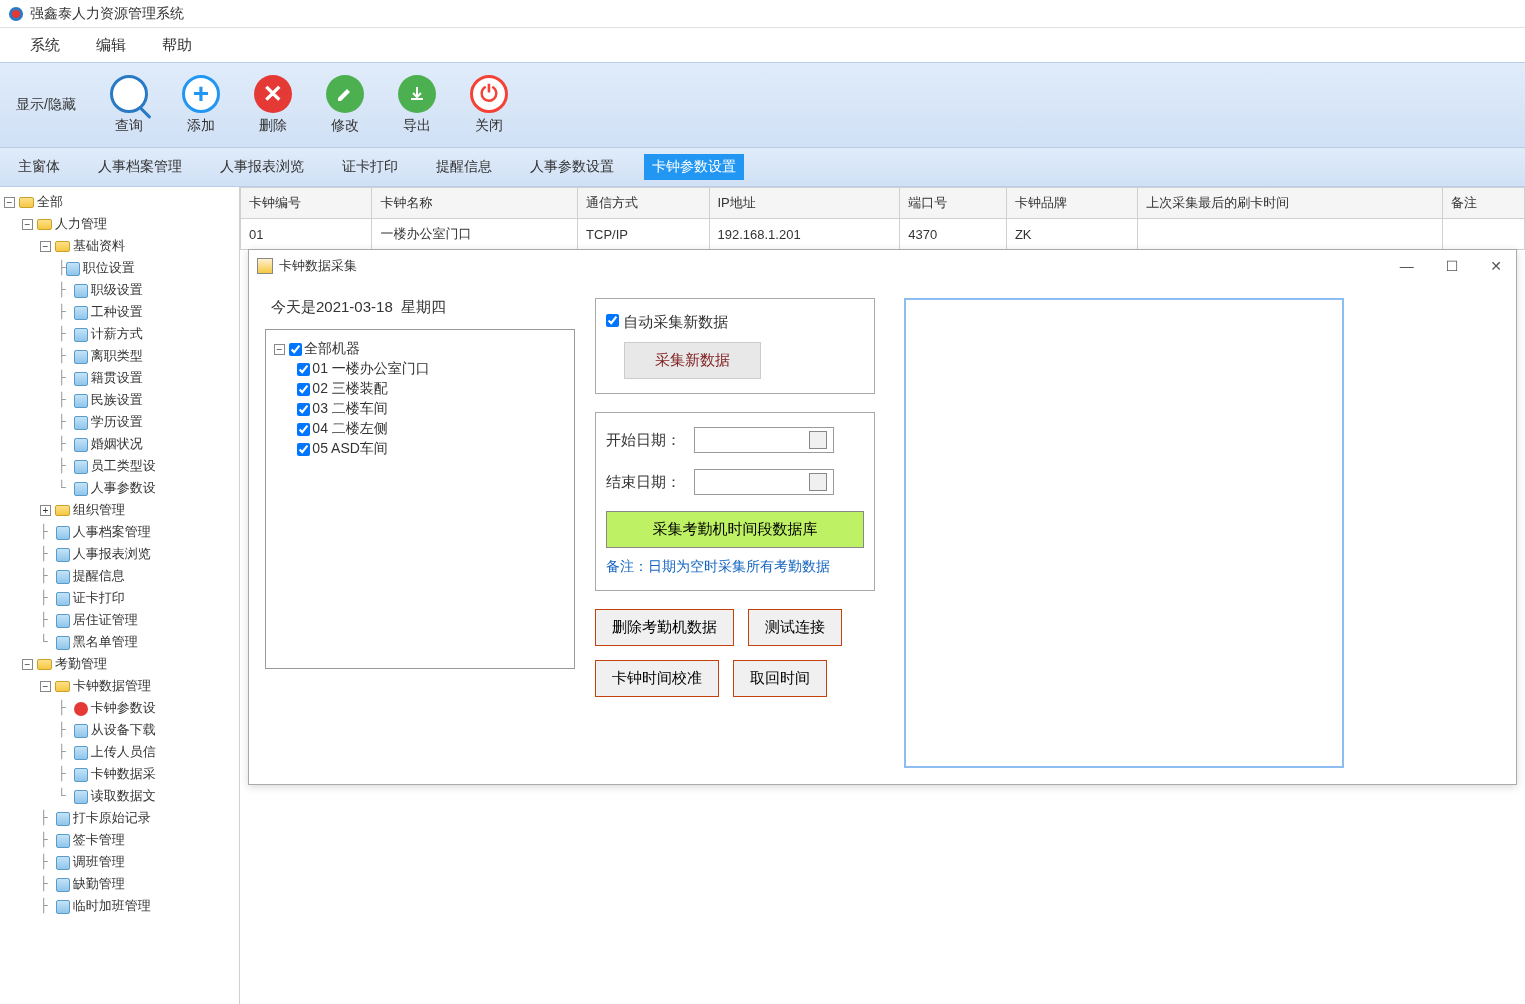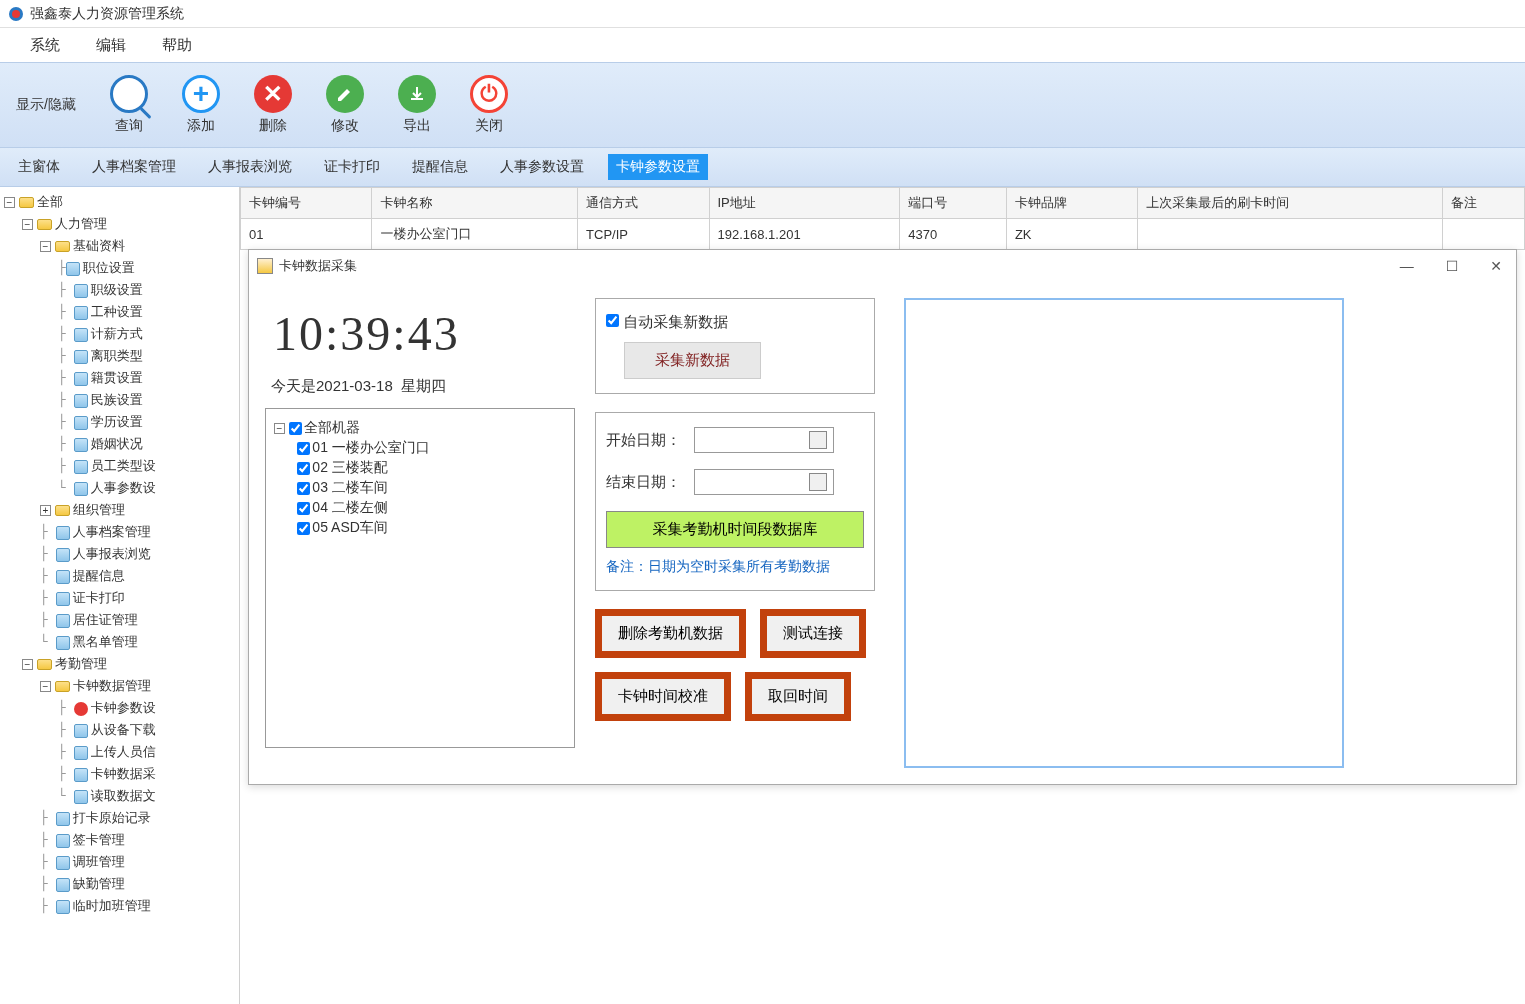--- a/index.html
+++ b/index.html
@@ -22,21 +22,21 @@
     .toolbar-btn .label { font-size: 14px; }
     .ic-search { background: #fff; border: 3px solid #2979c4; position: relative; }
     .ic-search::after { content: ""; position: absolute; width: 3px; height: 14px; background: #2979c4; bottom: -10px; right: -2px; transform: rotate(-45deg); border-radius: 2px; }
     .ic-add { background: #fff; border: 3px solid #2196f3; color: #2196f3; font-size: 28px; font-weight: bold; line-height: 1; }
     .ic-delete { background: #e53935; color: #fff; font-size: 24px; font-weight: bold; }
     .ic-edit { background: #4caf50; color: #fff; }
     .ic-export { background: #4caf50; color: #fff; }
     .ic-close { background: #fff; border: 3px solid #f44336; color: #f44336; font-size: 22px; font-weight: bold; }
     
     
-    .tab-bar { background: linear-gradient(#e0ecfa, #d0e0f5); padding: 6px 10px; display: flex; gap: 16px; border-bottom: 1px solid #b8cde8; }
+    .tab-bar { background: linear-gradient(#e0ecfa, #d0e0f5); padding: 6px 10px; display: flex; gap: 22px; border-bottom: 1px solid #b8cde8; }
     .tab { padding: 4px 8px; font-size: 14px; cursor: pointer; }
     .tab.active { background: #2196f3; color: #fff; }
     
     
     .main { display: flex; height: calc(100vh - 180px); }
     
     
     .tree-panel { width: 240px; border-right: 1px solid #d0d0d0; overflow-y: auto; padding: 4px; background: #fff; }
     .tree-node { white-space: nowrap; line-height: 22px; font-size: 13px; }
     .tree-toggle { display: inline-block; width: 11px; height: 11px; border: 1px solid #888; text-align: center; line-height: 9px; font-size: 10px; margin-right: 4px; cursor: pointer; vertical-align: middle; }
@@ -74,21 +74,21 @@
     .panel-box { border: 1px solid #aaa; padding: 14px 10px; margin-bottom: 18px; }
     .auto-check { margin-bottom: 10px; font-size: 15px; }
     .collect-btn-disabled { background: #e8e8e8; color: #7f1d1d; padding: 8px 30px; border: 1px solid #ccc; font-size: 15px; display: inline-block; margin-left: 18px; }
     .date-row { display: flex; align-items: center; margin-bottom: 16px; gap: 8px; }
     .date-row label { font-size: 15px; width: 80px; }
     .date-input { border: 1px solid #999; height: 26px; width: 140px; padding: 2px 6px; display: flex; align-items: center; justify-content: flex-end; }
     .date-dropdown { width: 18px; height: 18px; border: 1px solid #888; background: #f0f0f0; }
     .big-btn { background: #bef264; border: 1px solid #888; padding: 8px 12px; font-size: 15px; cursor: pointer; display: block; width: 100%; margin-bottom: 10px; }
     .note-text { color: #1565c0; font-size: 14px; margin-top: 8px; }
     .btn-row { display: flex; gap: 14px; margin-bottom: 14px; }
-    .small-btn { background: #f0f0f0; border: 7px solid #c2410c; padding: 8px 16px; font-size: 15px; cursor: pointer; }
+    .small-btn { background: #f0f0f0; border: 1px solid #c2410c; padding: 8px 16px; font-size: 15px; cursor: pointer; }
     .log-panel { border: 2px solid #8bbdf0; width: 440px; height: 470px; background: #fff; }
   </style>
 </head>
 <body>
 
 <div class="title-bar">
   <svg class="app-icon" viewBox="0 0 16 16">
       <circle cx="8" cy="8" r="7" fill="#2979c4"></circle>
       <circle cx="8" cy="8" r="4" fill="#e53935"></circle>
     </svg>
@@ -220,21 +220,20 @@
           <span>卡钟数据采集</span>
         </div>
         <div class="dialog-controls">
           <span>—</span>
           <span>☐</span>
           <span>✕</span>
         </div>
       </div>
       <div class="dialog-body">
         <div class="dialog-left">
-          <div class="clock-time">10:39:43</div>
           <div class="clock-date">
             <span>今天是</span><span>2021-03-18</span>&nbsp;&nbsp;<span>星期四</span>
           </div>
           <div class="machine-list">
             <div class="row"><span class="tree-toggle">−</span><input type="checkbox" class="cb" checked="" style=""><span>全部机器</span></div>
             <div class="row">&nbsp;&nbsp;&nbsp;&nbsp;&nbsp;&nbsp;<input type="checkbox" class="cb" checked="" style=""><span>01</span> <span>一楼办公室门口</span></div>
             <div class="row">&nbsp;&nbsp;&nbsp;&nbsp;&nbsp;&nbsp;<input type="checkbox" class="cb" checked="" style=""><span>02</span> <span>三楼装配</span></div>
             <div class="row">&nbsp;&nbsp;&nbsp;&nbsp;&nbsp;&nbsp;<input type="checkbox" class="cb" checked="" style=""><span>03</span> <span>二楼车间</span></div>
             <div class="row">&nbsp;&nbsp;&nbsp;&nbsp;&nbsp;&nbsp;<input type="checkbox" class="cb" checked="" style=""><span>04</span> <span>二楼左侧</span></div>
             <div class="row">&nbsp;&nbsp;&nbsp;&nbsp;&nbsp;&nbsp;<input type="checkbox" class="cb" checked="" style=""><span>05</span> <span>ASD车间</span></div>

